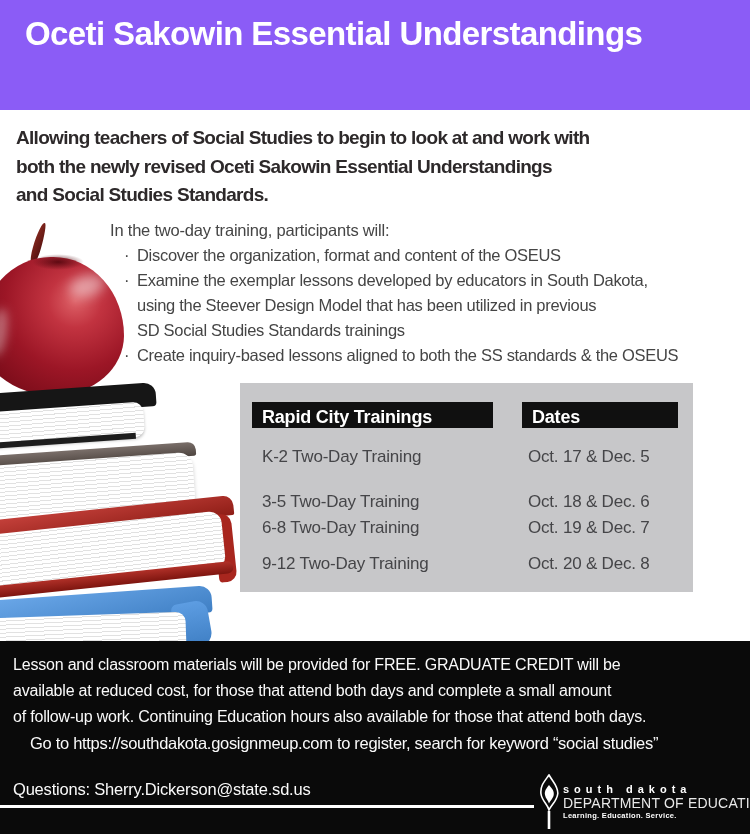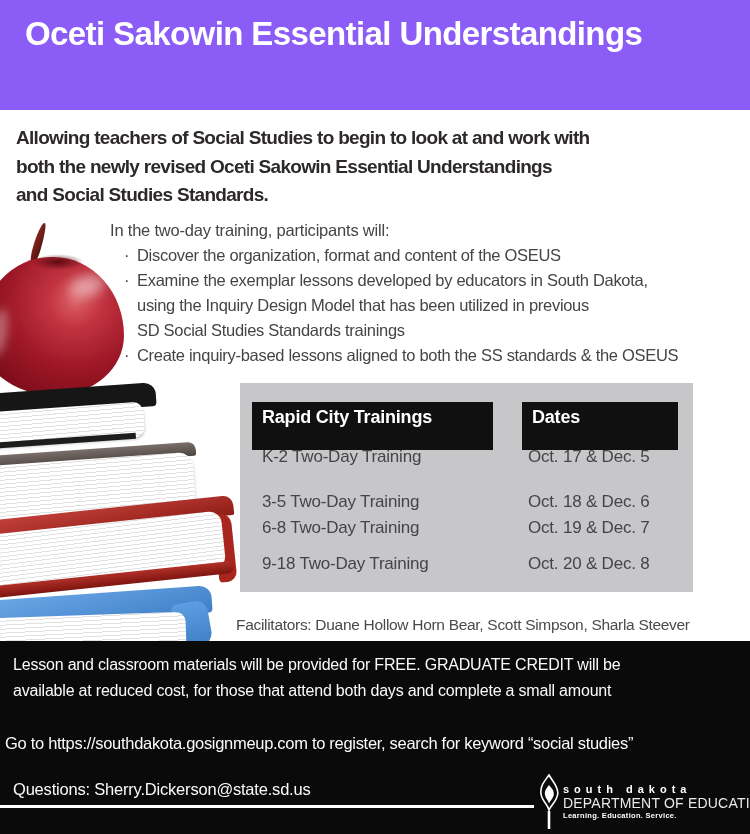--- a/index.html
+++ b/index.html
@@ -60,39 +60,39 @@
   
   .lead{position:absolute;left:110px;top:221px;font-size:16.5px;color:#454545;
         letter-spacing:-0.2px;white-space:nowrap;}
   .bullets{position:absolute;left:124px;top:246px;width:620px;font-size:16.5px;color:#454545;
         letter-spacing:-0.3px;}
   .bline{position:relative;height:25px;padding-left:13px;white-space:nowrap;}
   .bline .dot{position:absolute;left:0;top:0;}
 
   
   .tbl{position:absolute;left:240px;top:383px;width:453px;height:209px;background:#c7c7c9;}
-  .bar{position:absolute;top:19px;height:48px;background:#101010;color:#ffffff;
+  .bar{position:absolute;top:19px;height:26px;background:#101010;color:#ffffff;
         font-weight:bold;font-size:18px;letter-spacing:-0.2px;line-height:30px;padding-left:10px;
         box-sizing:border-box;white-space:nowrap;}
   .bar1{left:12px;width:241px;}
   .bar2{left:282px;width:156px;}
   .trow{position:absolute;left:22px;width:420px;height:22px;font-size:17px;color:#454548;
         letter-spacing:-0.2px;white-space:nowrap;}
   .trow .dates{position:absolute;left:266px;top:0;}
   .r0{top:64px;}.r1{top:109px;}.r2{top:135px;}.r3{top:171px;}
 
   
   .facil{position:absolute;left:236px;top:616px;font-size:15.5px;color:#4a4a4a;
         letter-spacing:-0.3px;white-space:nowrap;}
 
   
   .ftr{position:absolute;left:0;top:641px;width:750px;height:193px;background:#0a0a0a;color:#fafafa;z-index:5;}
   .fpara{position:absolute;left:13px;top:11px;font-size:16px;letter-spacing:-0.2px;line-height:26px;}
   .fpara div{white-space:nowrap;}
-  .fgo{position:absolute;left:5px;top:93px;font-size:16.5px;letter-spacing:-0.3px;white-space:nowrap;}
+  .fgo{position:absolute;left:30px;top:93px;font-size:16.5px;letter-spacing:-0.3px;white-space:nowrap;}
   .fq{position:absolute;left:13px;top:139px;font-size:16.5px;letter-spacing:-0.2px;white-space:nowrap;}
   .frule{position:absolute;left:0;top:164px;width:534px;height:3px;background:#ffffff;}
   .logo{position:absolute;left:538px;top:133px;width:210px;height:56px;text-decoration:underline;}
   .logo svg{position:absolute;left:0;top:0;}
   .lg1{position:absolute;left:25px;top:9px;font-size:11px;font-weight:bold;letter-spacing:5px;
         color:#ffffff;white-space:nowrap;}
   .lg2{position:absolute;left:25px;top:21px;font-size:14px;letter-spacing:0.2px;color:#e9e9e9;
         white-space:nowrap;}
   .lg3{position:absolute;left:25px;top:37px;font-size:7.5px;font-weight:bold;letter-spacing:0.3px;
         color:#ffffff;white-space:nowrap;}
@@ -134,21 +134,21 @@
   <div class="bullets">
     <div class="bline">
       <span class="dot">·</span>
       <span>Discover the organization, format and content of the OSEUS</span>
     </div>
     <div class="bline">
       <span class="dot">·</span>
       <span>Examine the exemplar lessons developed by educators in South Dakota,</span>
     </div>
     <div class="bline">
-      <span>using the Inquiry Design Model that has been utilized in previous</span>
+      <span>using the Steever Design Model that has been utilized in previous</span>
     </div>
     <div class="bline">
       <span>SD Social Studies Standards trainings</span>
     </div>
     <div class="bline">
       <span class="dot">·</span>
       <span>Create inquiry-based lessons aligned to both the SS standards &amp; the OSEUS</span>
     </div>
   </div>
 
@@ -161,31 +161,31 @@
     </div>
     <div class="trow r1">
       <span>3-5 Two-Day Training</span>
       <span class="dates">Oct. 18 &amp; Dec. 6</span>
     </div>
     <div class="trow r2">
       <span>6-8 Two-Day Training</span>
       <span class="dates">Oct. 19 &amp; Dec. 7</span>
     </div>
     <div class="trow r3">
-      <span>9-18 Two-Day Training</span>
+      <span>9-12 Two-Day Training</span>
       <span class="dates">Oct. 20 &amp; Dec. 8</span>
     </div>
   </div>
 
-  <div class="facil">Facilitators: Duane Hollow Horn Bear, Scott Simpson, Sharla Steever</div>
 
   <div class="ftr">
     <div class="fpara">
       <div>Lesson and classroom materials will be provided for FREE. GRADUATE CREDIT will be</div>
       <div>available at reduced cost, for those that attend both days and complete a small amount</div>
+      <div>of follow-up work. Continuing Education hours also available for those that attend both days.</div>
     </div>
     <div class="fgo"><span>Go to </span><span>https://southdakota.gosignmeup.com</span><span> to register, search for keyword “social studies”</span></div>
     <div class="fq"><span>Questions: </span><span>Sherry.Dickerson@state.sd.us</span></div>
     <div class="frule"></div>
     <div class="logo">
       <svg width="22" height="56" viewBox="0 0 22 56">
         <path d="M11 1 C6 8 2 12 3 20 C4 27 9.5 30 11 36 C14 30 19 27 19.8 19.5 C20 12 15 8 11 1 Z" fill="none" stroke="#ffffff" stroke-width="1.6"></path>
         <path d="M11 11 C8.2 14.5 6.3 17 7 21 C7.7 24.8 10 26 11 29.5 C12.8 26 15.6 24 15.8 20 C16 16 13 13.5 11 11 Z" fill="#ffffff"></path>
         <line x1="11" y1="37" x2="11" y2="55" stroke="#ffffff" stroke-width="2.6"></line>
       </svg>

